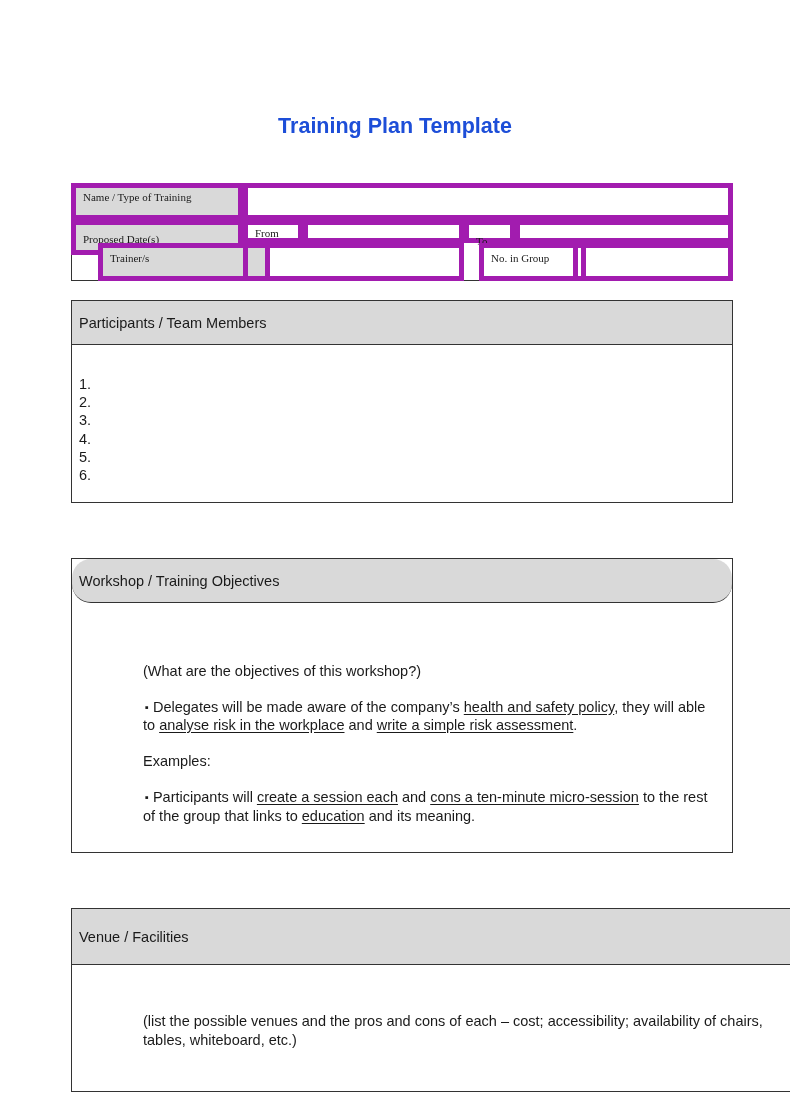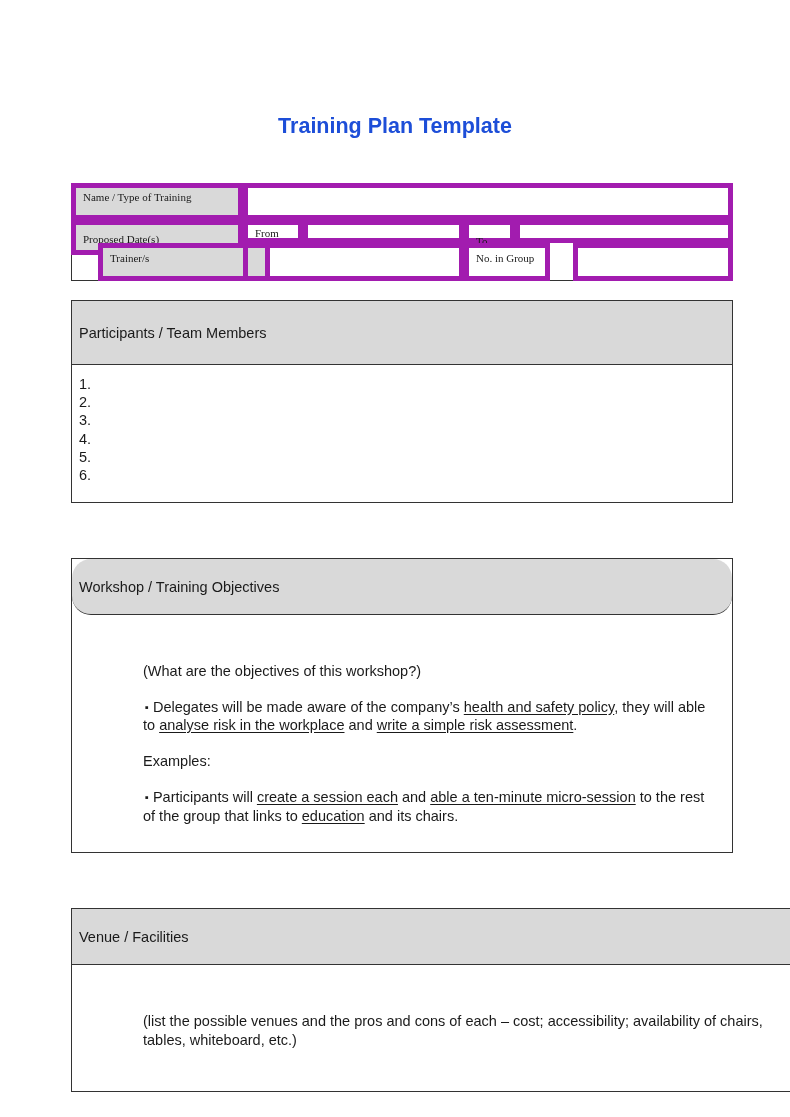--- a/index.html
+++ b/index.html
@@ -49,53 +49,53 @@
 <div class="cell" style="left:515px; top:220px; width:218px; height:23px;">
   <span></span>
 </div>
 
 <div class="cell gray" style="left:71px; top:243px; width:172px; height:38px; padding-top:2px;margin-left:27px;">
   <span>Trainer/s</span>
 </div>
 <div class="cell" style="left:243px; top:243px; width:221px; height:38px;">
   <span></span>
 </div>
-<div class="cell" style="left:464px; top:243px; width:86px; height:38px; padding-top:2px;">
+<div class="cell" style="left:479px; top:243px; width:107px; height:38px; padding-top:2px;">
   <span>No. in Group</span>
 </div>
 <div class="cell" style="left:573px; top:243px; width:160px; height:38px;">
   <span></span>
 </div>
 
 <div class="box" style="left:71px; top:300px; width:662px; height:203px;">
-  <div class="box-head" style="height:64px;text-align:right;">
+  <div class="box-head" style="height:44px;text-align:right;">
     <span>Participants / Team Members</span>
   </div>
   <div class="list" style="top:74px;">
     <div>1.</div>
     <div>2.</div>
     <div>3.</div>
     <div>4.</div>
     <div>5.</div>
     <div>6.</div>
   </div>
 </div>
 
 <div class="box" style="left:71px; top:558px; width:662px; height:295px;">
-  <div class="box-head" style="height:56px;border-radius:19px;">
+  <div class="box-head" style="height:44px;border-radius:19px;">
     <span>Workshop / Training Objectives</span>
   </div>
   <div class="body-text" style="top:93px;">
     <p>(What are the objectives of this workshop?)</p>
     <p style="margin-top:17px;">
       <span style="font-size:11px; vertical-align:1px; padding-left:2px;">▪</span><span> Delegates will be made aware of the company’s </span><u>health and safety policy</u><span>, they will able to </span><u>analyse risk in the workplace</u><span> and </span><u>write a simple risk assessment</u><span>.</span>
     </p>
     <p style="margin-top:17px;">Examples:</p>
     <p style="margin-top:18px;">
-      <span style="font-size:11px; vertical-align:1px; padding-left:2px;">▪</span><span> Participants will </span><u>create a session each</u><span> and </span><u>able a ten-minute micro-session</u><span> to the rest of the group that links to </span><u>education</u><span> and its chairs.</span>
+      <span style="font-size:11px; vertical-align:1px; padding-left:2px;">▪</span><span> Participants will </span><u>create a session each</u><span> and </span><u>cons a ten-minute micro-session</u><span> to the rest of the group that links to </span><u>education</u><span> and its meaning.</span>
     </p>
   </div>
 </div>
 
 <div class="box" style="left:71px; top:908px; width:762px; height:184px;">
   <div class="box-head" style="height:56px;">
     <span>Venue / Facilities</span>
   </div>
   <div class="body-text" style="top:93px; right:50px;">
     <p>(list the possible venues and the pros and cons of each – cost; accessibility; availability of chairs, tables, whiteboard, etc.)</p>

